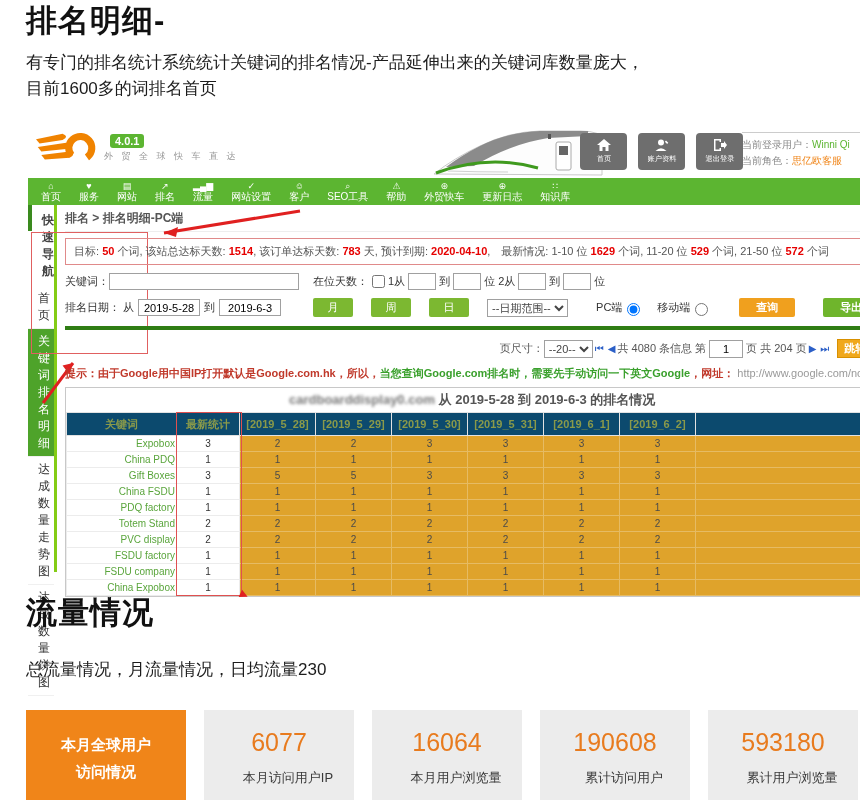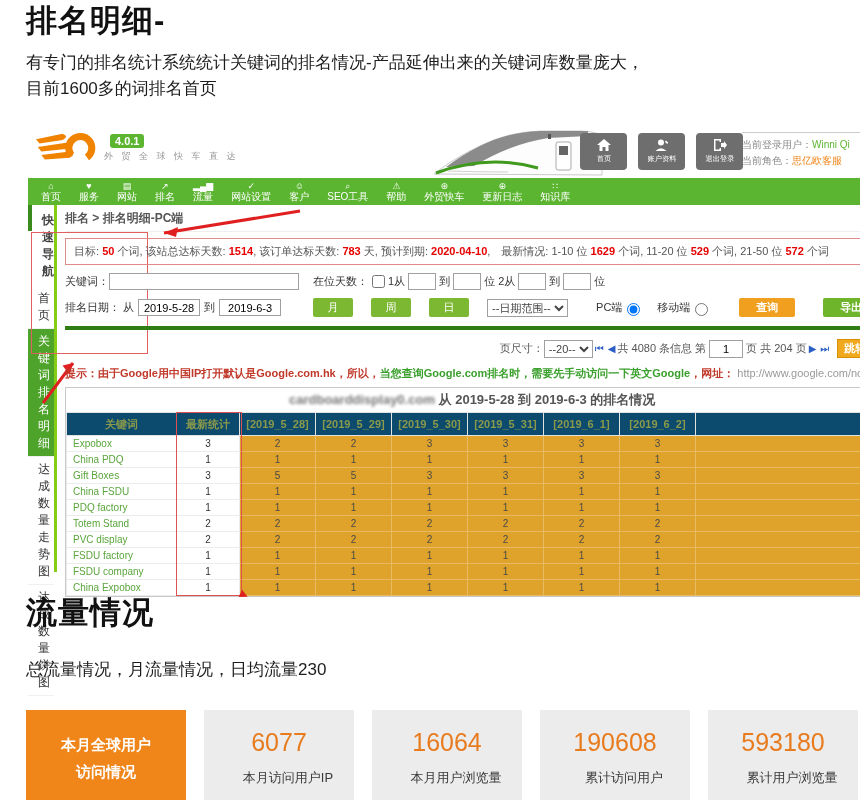--- a/index.html
+++ b/index.html
@@ -76,21 +76,21 @@
   #jump-btn{background:#f0a81c;border:1px solid #d89000;color:#fff;font-size:11px;font-weight:bold;
             padding:1px 6px;margin-left:6px;cursor:pointer;}
   #hint{font-size:11px;font-weight:bold;margin:8px 4px 0 0;white-space:nowrap;}
   
   #tbl-wrap{position:relative;margin-top:6px;border:1px solid #c8c8c8;margin-right:-0px;}
   #tbl-title{text-align:center;font-size:13px;font-weight:bold;color:#555;padding:3px 0;}
   .blur{filter:blur(1.4px);opacity:.8;}
   table{border-collapse:collapse;table-layout:fixed;width:100%;}
   th{font-size:11px;font-weight:bold;color:#8a9a4a;border:1px solid #e2e2e2;height:20px;background:#0c4a6e;}
   td{font-size:10px;height:13px;border:1px solid #ececec;}
-  td.kw{color:#5aa53c;padding-left:6px;}
+  td.kw{color:#5aa53c;padding-left:6px;text-align:right;}
   td.latest{text-align:center;color:#333;}
   td.val{background:#dfa32b;text-align:center;color:#4a4a4a;border:1px solid #e6bb63;}
   #col-annot{position:absolute;left:110px;width:64px;border:1px solid #e05050;pointer-events:none;}
   #col-annot .tip{position:absolute;right:-7px;bottom:-4px;width:0;height:0;
                   border-left:8px solid #e02020;border-top:4px solid transparent;
                   border-bottom:4px solid transparent;transform:rotate(25deg);}
   
   .annot-svg{pointer-events:none;}
   
   #cards{left:26px;top:710px;display:flex;gap:18px;}

